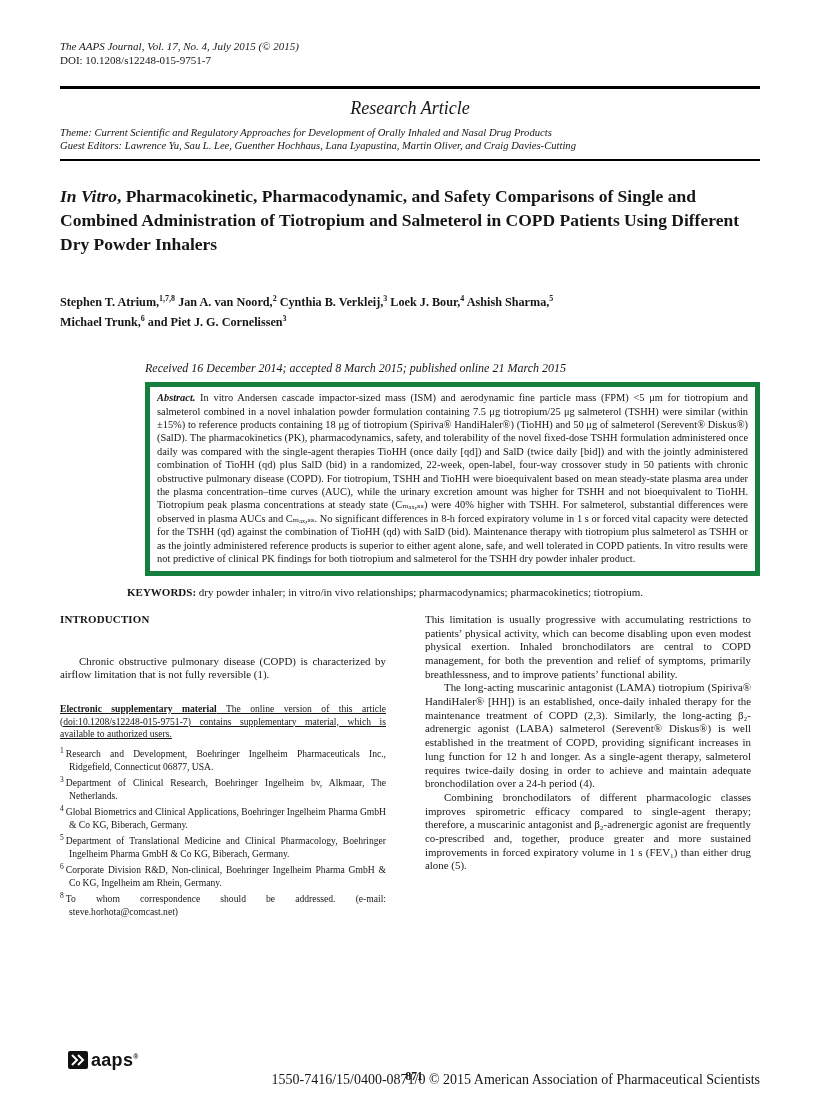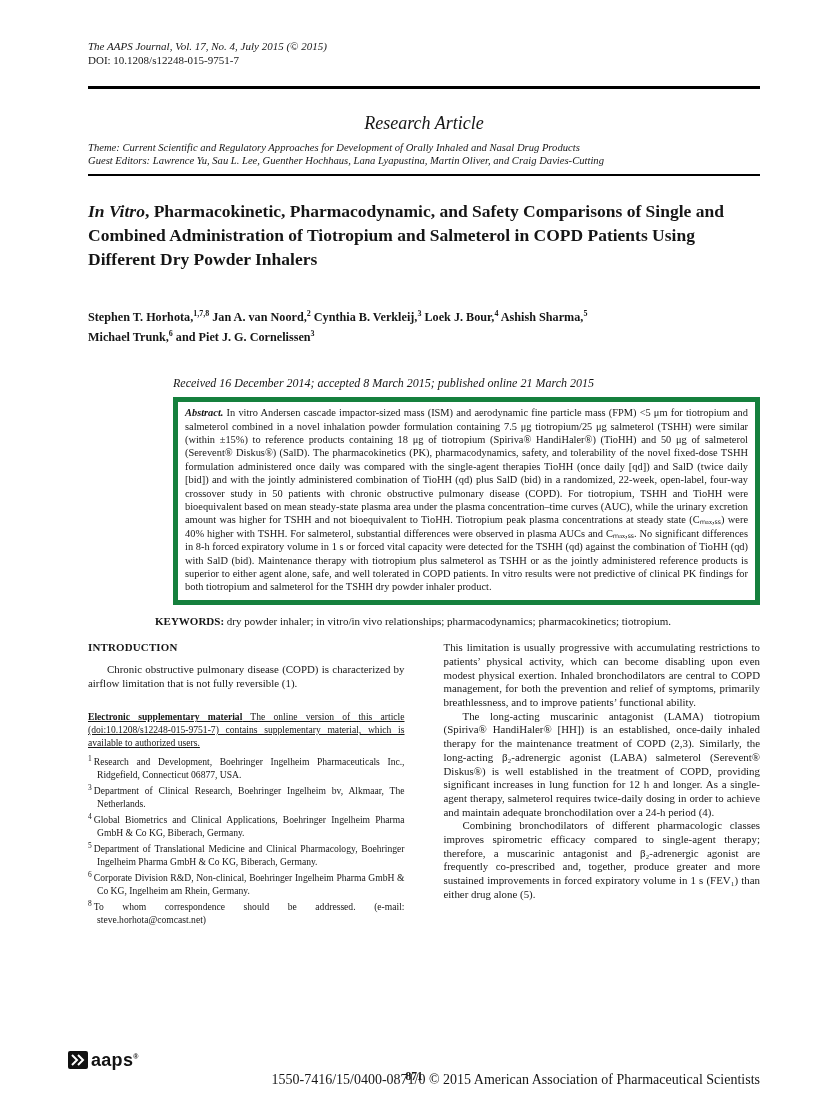--- a/index.html
+++ b/index.html
@@ -2,29 +2,29 @@
 <html><head>
 <meta charset="utf-8">
 <style>
   * { margin:0; padding:0; box-sizing:border-box; }
   html,body { background:#e9e9e9; }
   .page {
     width:827px; height:1098px; background:#ffffff; position:relative; overflow:hidden;
     font-family:"Liberation Serif","DejaVu Serif",serif; color:#161616;
     margin:0 auto;
   }
-  .content { padding:40px 67px 0 88px;font-family:Liberation Serif, serif; }
+  .content { padding:40px 67px 0 60px; }
 
   .journal-info { font-size:11px; line-height:13.5px; }
   .journal-line { font-style:italic; }
 
   .thick-rule { height:2.5px; background:#000; margin-top:19px; }
   .thick-rule.second { margin-top:6px; }
 
-  .article-type { text-align:center; font-size:18px; font-style:italic; margin-top:24px; }
+  .article-type { text-align:center; font-size:18px; font-style:italic; margin-top:9px; }
   .theme-line  { font-size:10.6px; font-style:italic; line-height:13.5px; margin-top:7px; }
   .editors-line{ font-size:10.6px; font-style:italic; line-height:13.5px; }
 
   .title { font-size:17.5px; line-height:24px; font-weight:bold; margin-top:23px; }
   .title .it { font-style:italic; }
 
   .authors { font-size:12.2px; font-weight:bold; line-height:16.5px; margin-top:35px; }
   .authors sup { font-size:8px; }
 
   .received { font-size:12px; font-style:italic; margin-left:85px; margin-top:31px; }
@@ -35,21 +35,21 @@
   }
   .abstract-label { font-weight:bold; font-style:italic; }
 
   .keywords { margin-left:67px; margin-top:10px; font-size:11px; line-height:13.4px; text-align:justify; }
   .keywords-label { font-weight:bold; }
 
   .columns { display:flex; gap:39px; margin-top:13px; }
   .col { width:326px; }
   .body-text { font-size:10.9px; line-height:13.7px; text-align:justify; }
   .section-heading { font-size:10.9px; font-weight:bold; letter-spacing:0.2px; }
-  .intro-para { margin-top:8px; text-indent:19px; }
+  .intro-para { margin-top:28px; text-indent:19px; }
   .para-indent { text-indent:19px; }
 
   .esm { margin-top:21px; font-size:9.6px; line-height:12.6px; text-align:justify; text-decoration:underline; }
   .esm-label { font-weight:bold; }
 
   .footnotes { margin-top:4px; font-size:9.6px; line-height:12.9px; }
   .footnote { padding-left:9px; text-indent:-9px; text-align:justify; }
   .footnote sup { font-size:7.5px; margin-right:2px; }
 
   .footer { position:absolute; left:68px; right:67px; bottom:26px; height:24px; }
@@ -76,21 +76,21 @@
     <div class="thick-rule"></div>
 
     <div class="article-type">Research Article</div>
     <div class="theme-line">Theme: Current Scientific and Regulatory Approaches for Development of Orally Inhaled and Nasal Drug Products</div>
     <div class="editors-line">Guest Editors: Lawrence Yu, Sau L. Lee, Guenther Hochhaus, Lana Lyapustina, Martin Oliver, and Craig Davies-Cutting</div>
 
     <div class="thick-rule second"></div>
 
     <h1 class="title"><span class="it">In Vitro</span><span>, Pharmacokinetic, Pharmacodynamic, and Safety Comparisons of Single and Combined Administration of Tiotropium and Salmeterol in COPD Patients Using Different Dry Powder Inhalers</span></h1>
 
-    <p class="authors"><span>Stephen T. Horhota,</span><sup>1,7,8</sup><span> Jan A. van Noord,</span><sup>2</sup><span> Cynthia B. Verkleij,</span><sup>3</sup><span> Loek J. Bour,</span><sup>4</sup><span> Ashish Sharma,</span><sup>5</sup><br><span>Michael Trunk,</span><sup>6</sup><span> and Piet J. G. Cornelissen</span><sup>3</sup></p>
+    <p class="authors"><span>Stephen T. Atrium,</span><sup>1,7,8</sup><span> Jan A. van Noord,</span><sup>2</sup><span> Cynthia B. Verkleij,</span><sup>3</sup><span> Loek J. Bour,</span><sup>4</sup><span> Ashish Sharma,</span><sup>5</sup><br><span>Michael Trunk,</span><sup>6</sup><span> and Piet J. G. Cornelissen</span><sup>3</sup></p>
 
     <div class="received">Received 16 December 2014; accepted 8 March 2015; published online 21 March 2015</div>
 
     <div class="abstract-box"><span class="abstract-label">Abstract.</span><span> In vitro Andersen cascade impactor-sized mass (ISM) and aerodynamic fine particle mass (FPM) &lt;5 μm for tiotropium and salmeterol combined in a novel inhalation powder formulation containing 7.5 μg tiotropium/25 μg salmeterol (TSHH) were similar (within ±15%) to reference products containing 18 μg of tiotropium (Spiriva® HandiHaler®) (TioHH) and 50 μg of salmeterol (Serevent® Diskus®) (SalD). The pharmacokinetics (PK), pharmacodynamics, safety, and tolerability of the novel fixed-dose TSHH formulation administered once daily was compared with the single-agent therapies TioHH (once daily [qd]) and SalD (twice daily [bid]) and with the jointly administered combination of TioHH (qd) plus SalD (bid) in a randomized, 22-week, open-label, four-way crossover study in 50 patients with chronic obstructive pulmonary disease (COPD). For tiotropium, TSHH and TioHH were bioequivalent based on mean steady-state plasma area under the plasma concentration–time curves (AUC), while the urinary excretion amount was higher for TSHH and not bioequivalent to TioHH. Tiotropium peak plasma concentrations at steady state (Cₘₐₓ,ₛₛ) were 40% higher with TSHH. For salmeterol, substantial differences were observed in plasma AUCs and Cₘₐₓ,ₛₛ. No significant differences in 8-h forced expiratory volume in 1 s or forced vital capacity were detected for the TSHH (qd) against the combination of TioHH (qd) with SalD (bid). Maintenance therapy with tiotropium plus salmeterol as TSHH or as the jointly administered reference products is superior to either agent alone, safe, and well tolerated in COPD patients. In vitro results were not predictive of clinical PK findings for both tiotropium and salmeterol for the TSHH dry powder inhaler product.</span></div>
 
     <p class="keywords"><span class="keywords-label">KEYWORDS:</span><span> dry powder inhaler; in vitro/in vivo relationships; pharmacodynamics; pharmacokinetics; tiotropium.</span></p>
 
     <div class="columns">
 
       <div class="col body-text">

